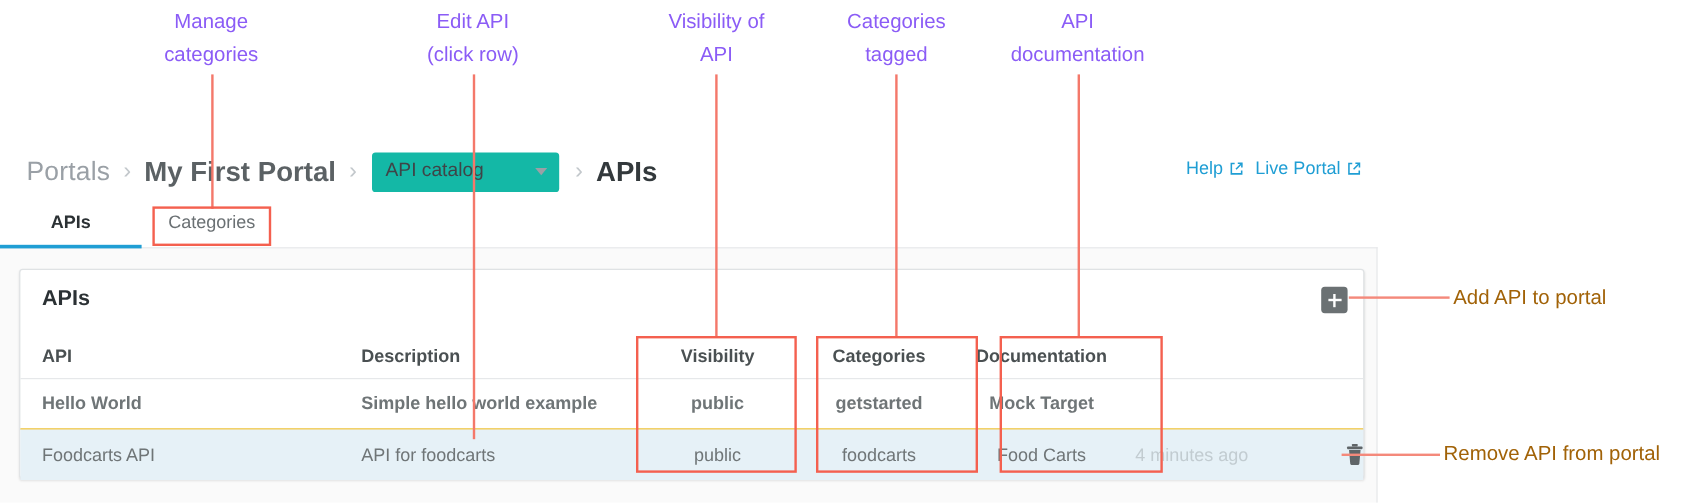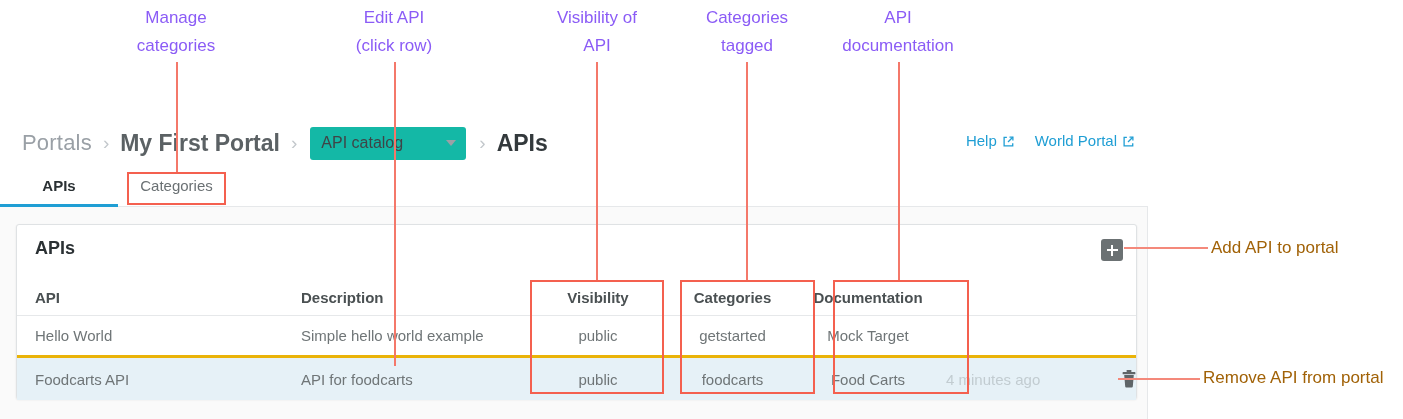--- a/index.html
+++ b/index.html
@@ -81,21 +81,21 @@
     border-top: 6px solid #9aa0a6;
   }
   .bc-last {
     font-size: 23px; color: #33393c; font-weight: 700;
   }
 
   
   .toplinks {
     position: absolute;
     right: 268px; top: 132px;
-    display: flex; align-items: center; gap: 20px;
+    display: flex; align-items: center; gap: 9px;
     font-size: 15px;
   }
   .toplink {
     display: inline-flex; align-items: center; gap: 5px;
     color: #1f9ed4; text-decoration: none;
   }
   .ext-icon { display: inline-block; width: 13px; height: 13px; }
 
   
   .tabs {
@@ -162,21 +162,21 @@
   .tbl { position: absolute; left: 0; top: 54px; width: 100%; }
   .trow {
     position: relative;
     display: flex; align-items: center;
     height: 42px; width: 100%;
   }
   .trow.head {
     height: 37px;
     border-bottom: 1px solid #e6e8ea;
   }
-  .trow.r1 { border-bottom: 3px solid #eab308; }
+  .trow.r1 { border-bottom: 1px solid #eab308; font-weight: bold; }
   .trow.r2 { background: #e6f1f7; }
   .cell { font-size: 15px; color: #6f7577; }
   .trow.head .cell { font-weight: 700; color: #4a5052; font-size: 15px; }
   .c-api   { width: 284px; padding-left: 18px; }
   .c-desc  { width: 230px; }
   .c-vis   { width: 134px; text-align: center; }
   .c-cat   { width: 135px; text-align: center; }
   .c-doc   { width: 136px; text-align: center; }
   .c-mod   { width: 170px; padding-left: 10px; }
   .c-act   { flex: 1; position: relative; }
@@ -220,21 +220,21 @@
       <span>Help</span>
       <span class="ext-icon">
         <svg viewBox="0 0 16 16" width="13" height="13" fill="none" stroke="#1f9ed4" stroke-width="1.6">
           <path d="M6 2.8H2.6v10.6h10.6V10"></path>
             <path d="M9.2 2.6h4.2v4.2"></path>
             <path d="M13.2 2.8 7.4 8.6"></path>
         </svg>
       </span>
     </a>
     <a class="toplink" href="#">
-      <span>World Portal</span>
+      <span>Live Portal</span>
       <span class="ext-icon">
         <svg viewBox="0 0 16 16" width="13" height="13" fill="none" stroke="#1f9ed4" stroke-width="1.6">
           <path d="M6 2.8H2.6v10.6h10.6V10"></path>
             <path d="M9.2 2.6h4.2v4.2"></path>
             <path d="M13.2 2.8 7.4 8.6"></path>
         </svg>
       </span>
     </a>
   </div>
 

